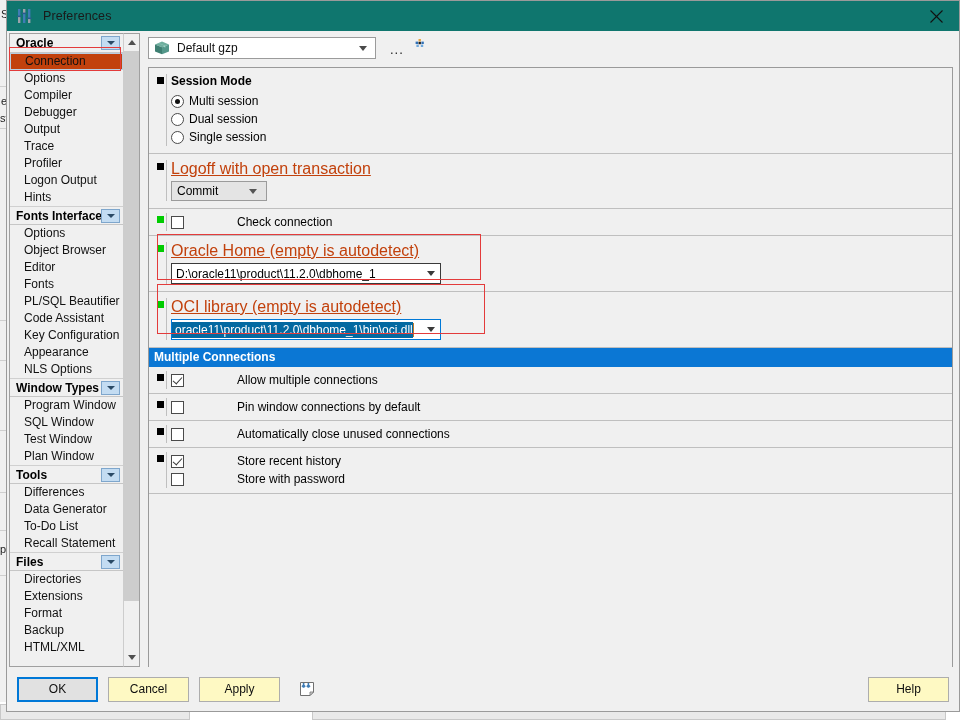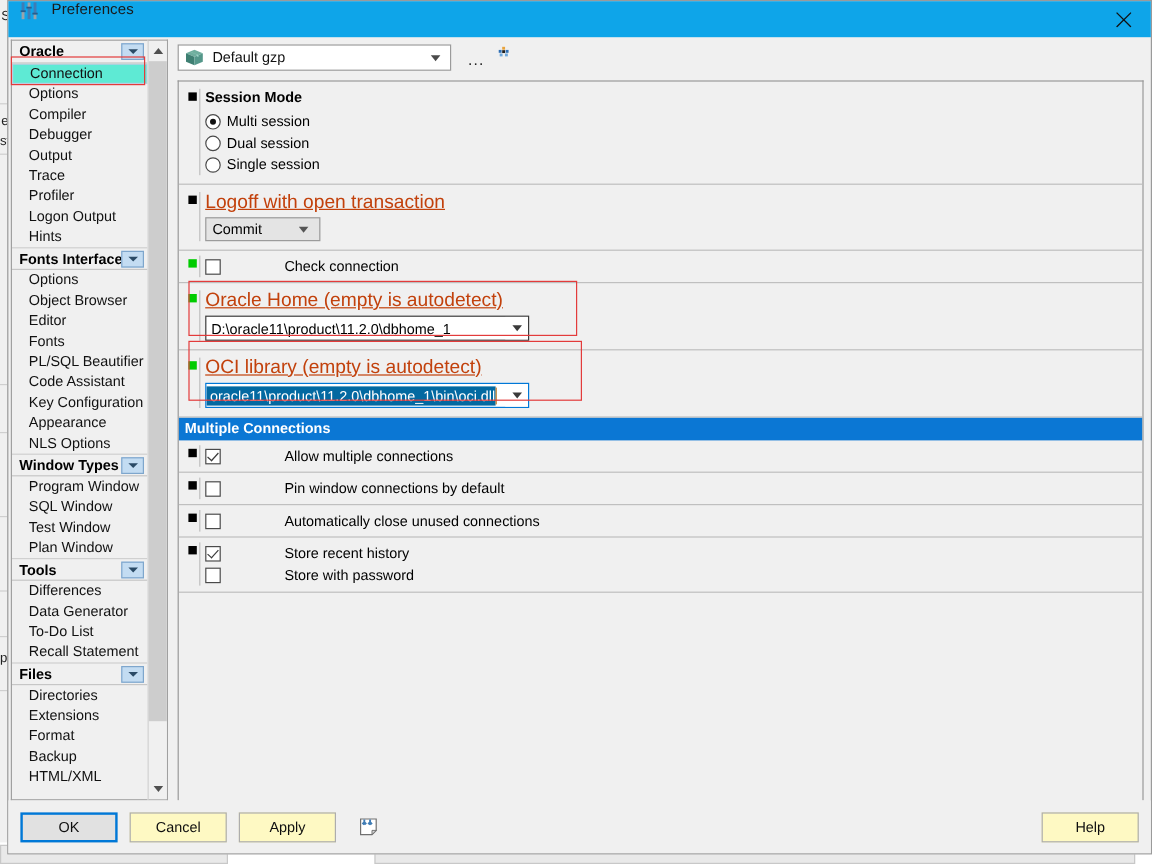--- a/index.html
+++ b/index.html
@@ -42,22 +42,22 @@
 
   
   .dialog {
     position: absolute; left: 6px; top: 0; width: 954px; height: 712px;
     background: #f0f0f0;
     border: 1px solid #9a9a9a;
     box-sizing: border-box;
     display: flex; flex-direction: column;
   }
   .titlebar {
-    height: 30px; background: #0ea5e9;
-    display: flex; 
+    height: 30px; background: #0f766e;
+    display: flex; align-items: center;
     position: relative; flex: 0 0 30px;
   }
   .title-icon {
     width: 18px; height: 16px; margin-left: 10px; margin-right: 8px;
     position: relative; flex: 0 0 18px;
   }
   .title-text {
     font-size: 12.5px; color: #1a1a1a; letter-spacing: .1px;
   }
   .title-close {
@@ -99,21 +99,21 @@
     display: block; width: 0; height: 0;
     border-left: 4px solid transparent; border-right: 4px solid transparent;
     border-top: 4px solid #2a4a66;
   }
   .nav-item {
     height: 17px; line-height: 17px; padding-left: 14px;
     font-size: 12px; color: #111; cursor: pointer;
     white-space: nowrap; box-sizing: border-box;
   }
   .nav-item.selected {
-    background: #5eead4; border: 1px solid #b9cde0;
+    background: #c2410c; border: 1px solid #b9cde0;
     line-height: 15px; box-sizing: border-box;
   }
   
   .sb-scroll {
     width: 17px; flex: 0 0 17px; background: #f0f0f0;
     border: 1px solid #a0a0a0; border-left: 1px solid #cdcdcd;
     box-sizing: border-box; display: flex; flex-direction: column;
     position: relative;
   }
   .sb-btn {

